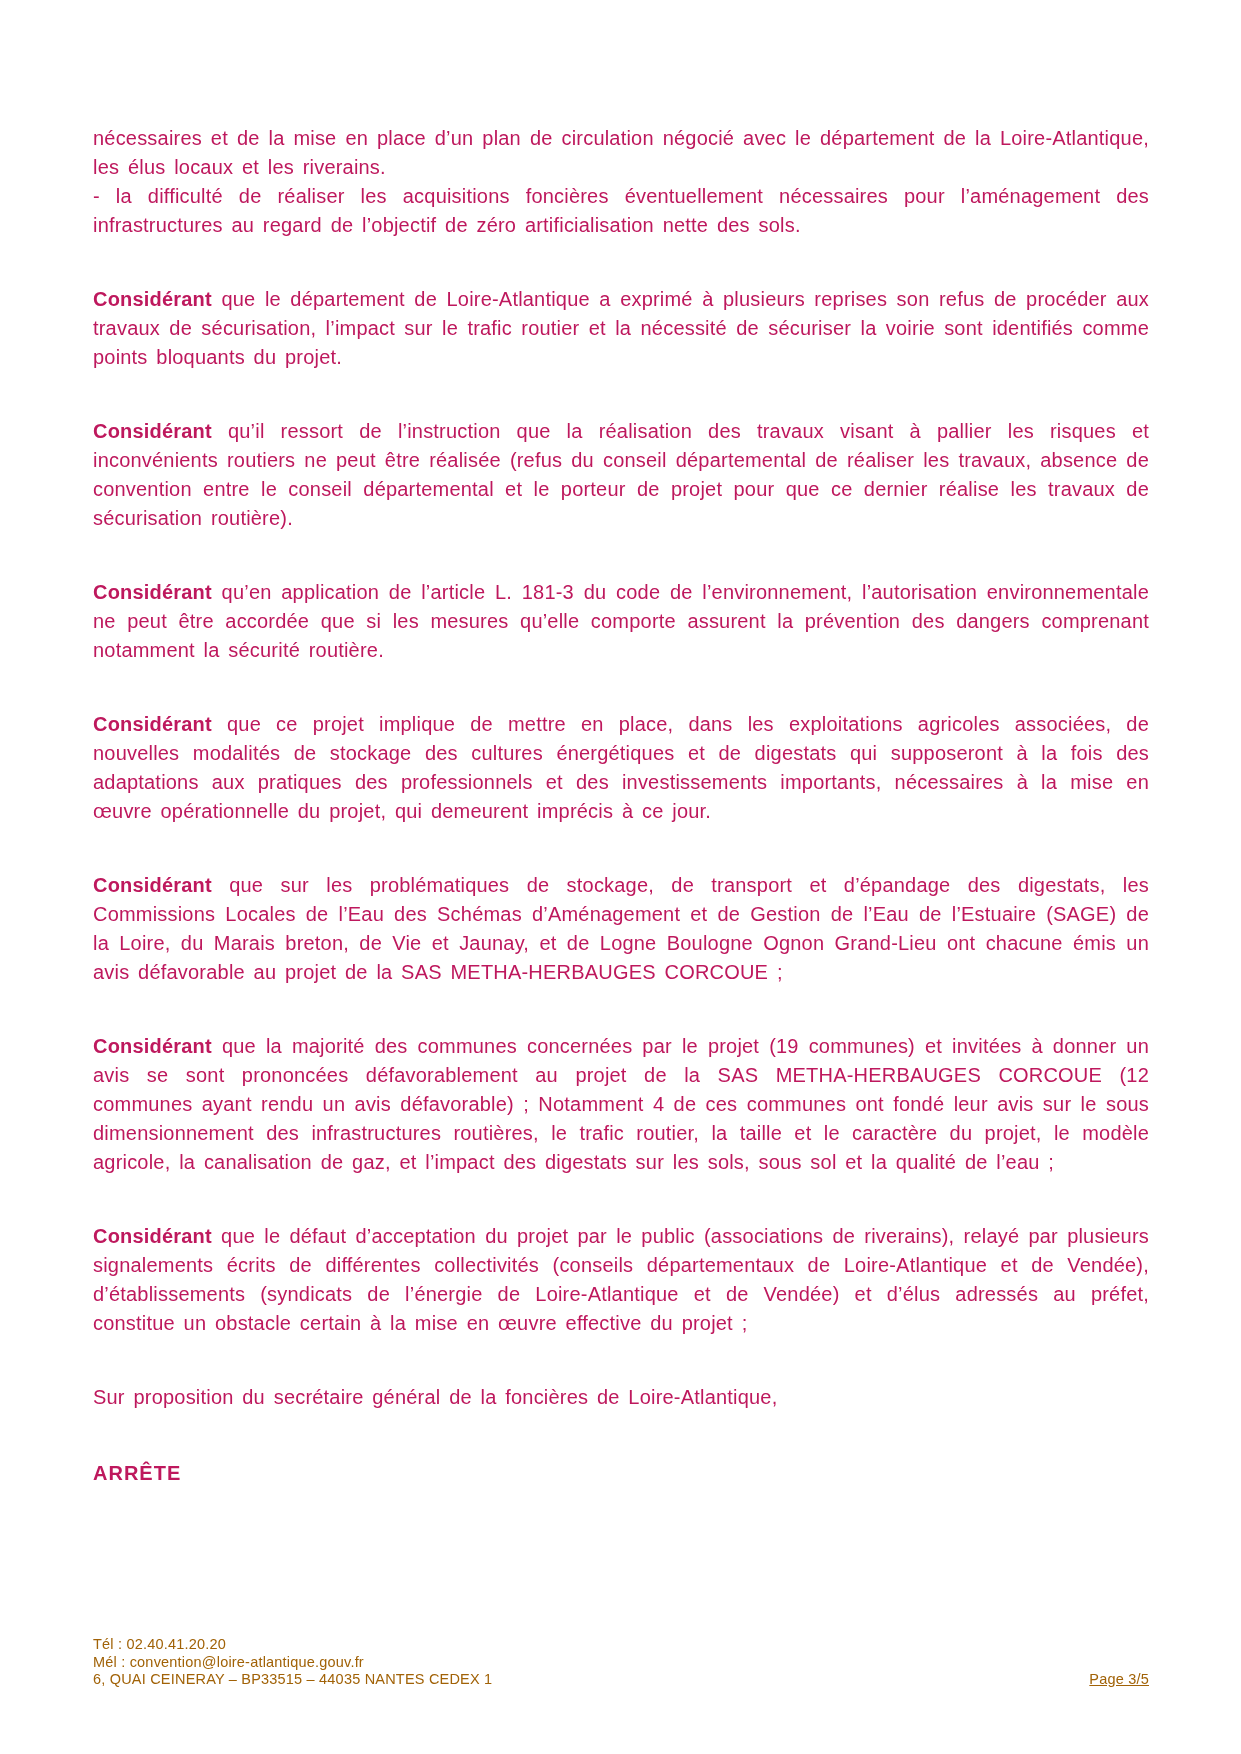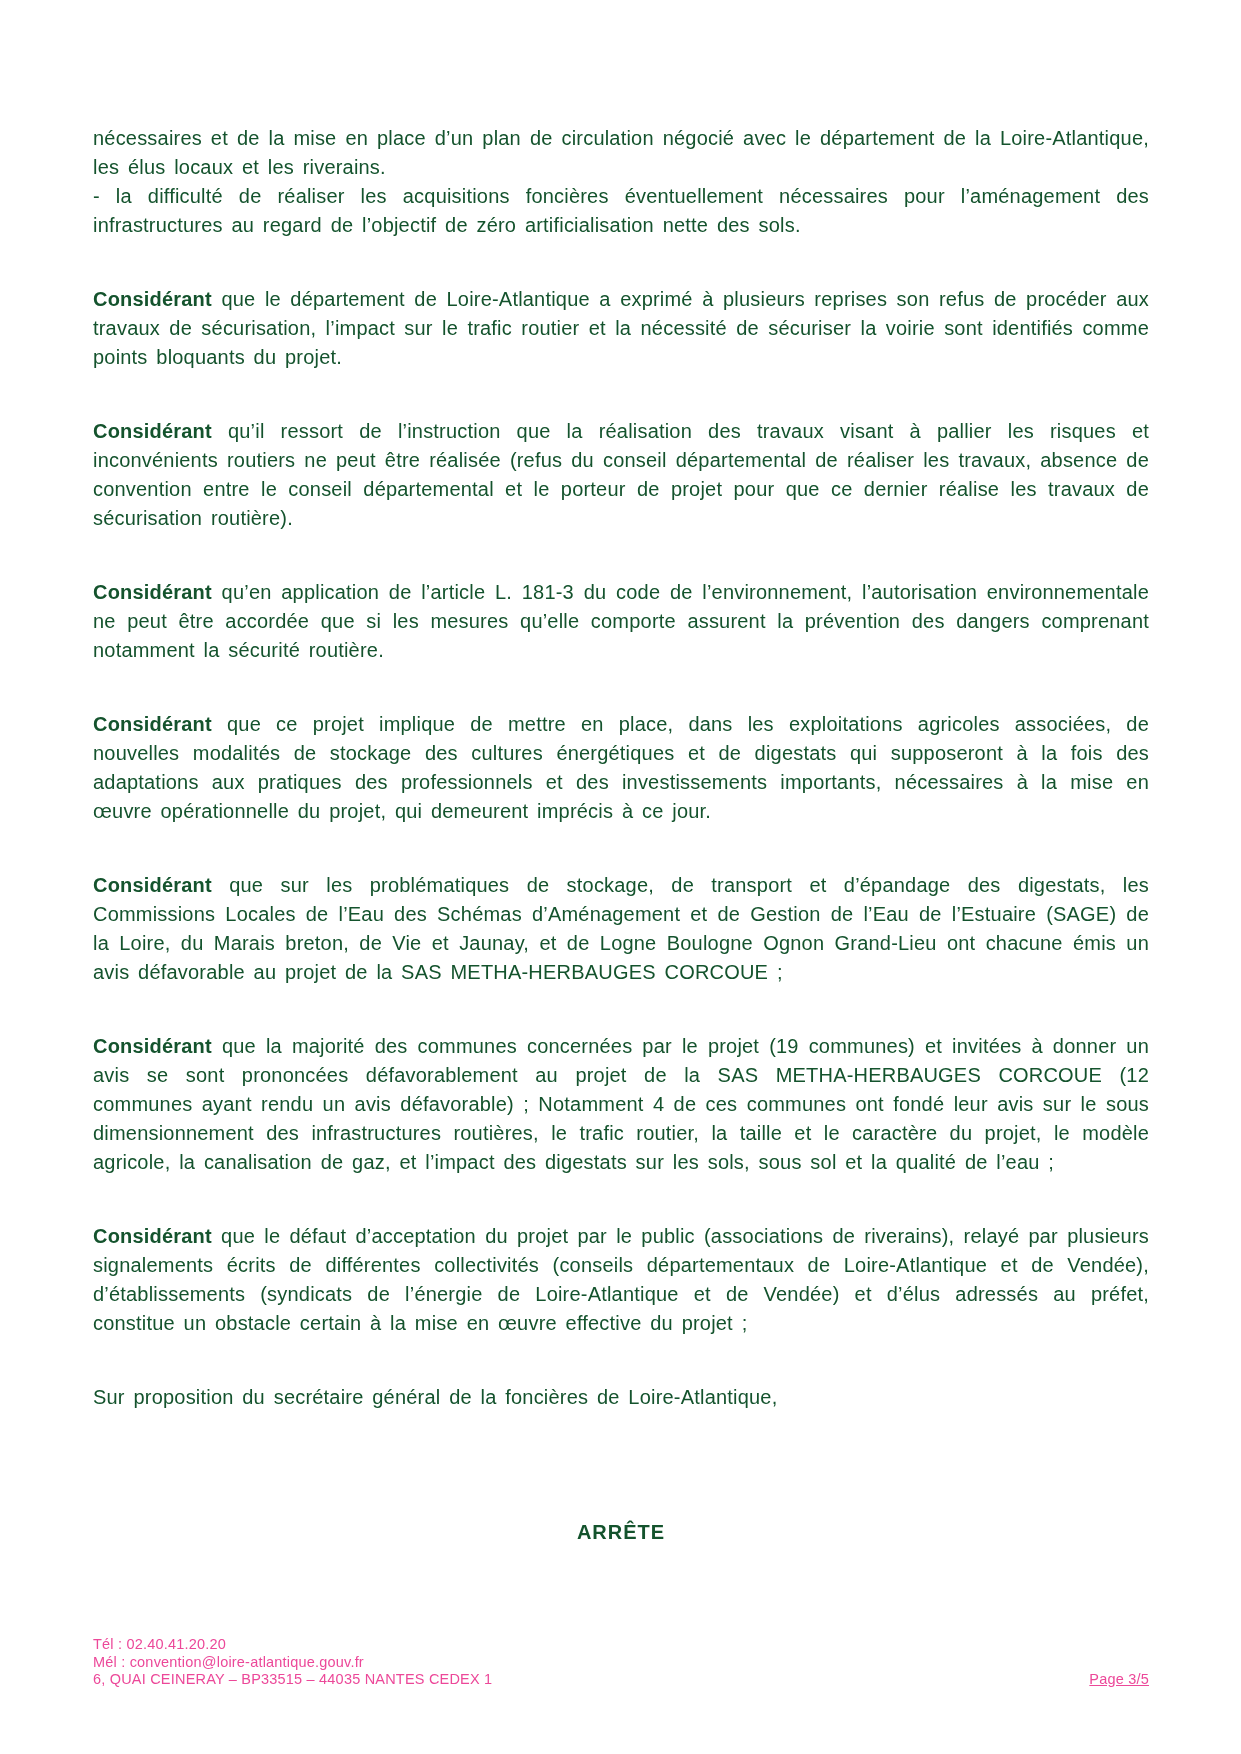--- a/index.html
+++ b/index.html
@@ -20,42 +20,42 @@
   .content {
     position: absolute;
     left: 93px;
     top: 124px;
     width: 1056px;
     font-size: 20px;
     line-height: 29px;
     text-align: justify;
     letter-spacing: 0.2px;
     word-spacing: 3px;
-    color: #14532d;
+    color: #be185d;
   }
   p.para { margin: 0; }
   p.spaced { margin-top: 45px; }
   .lead { font-weight: bold; }
   .arrete {
-    margin-top: 106px;
-    text-align: center;
+    margin-top: 47px;
+    text-align: left;
     font-size: 20px;
     font-weight: bold;
     letter-spacing: 1px;
     word-spacing: 0;
   }
   .footer {
     position: absolute;
     left: 93px;
     top: 1636px;
     width: 1056px;
     display: flex;
     justify-content: space-between;
     align-items: flex-end;
-    color: #ec4899;
+    color: #a16207;
     font-size: 14.5px;
     line-height: 17.5px;
     letter-spacing: 0.2px;
   }
   .footer-left div { white-space: nowrap; }
   .footer-page { white-space: nowrap; text-decoration: underline; }
 </style>
 </head>
 <body>
 

